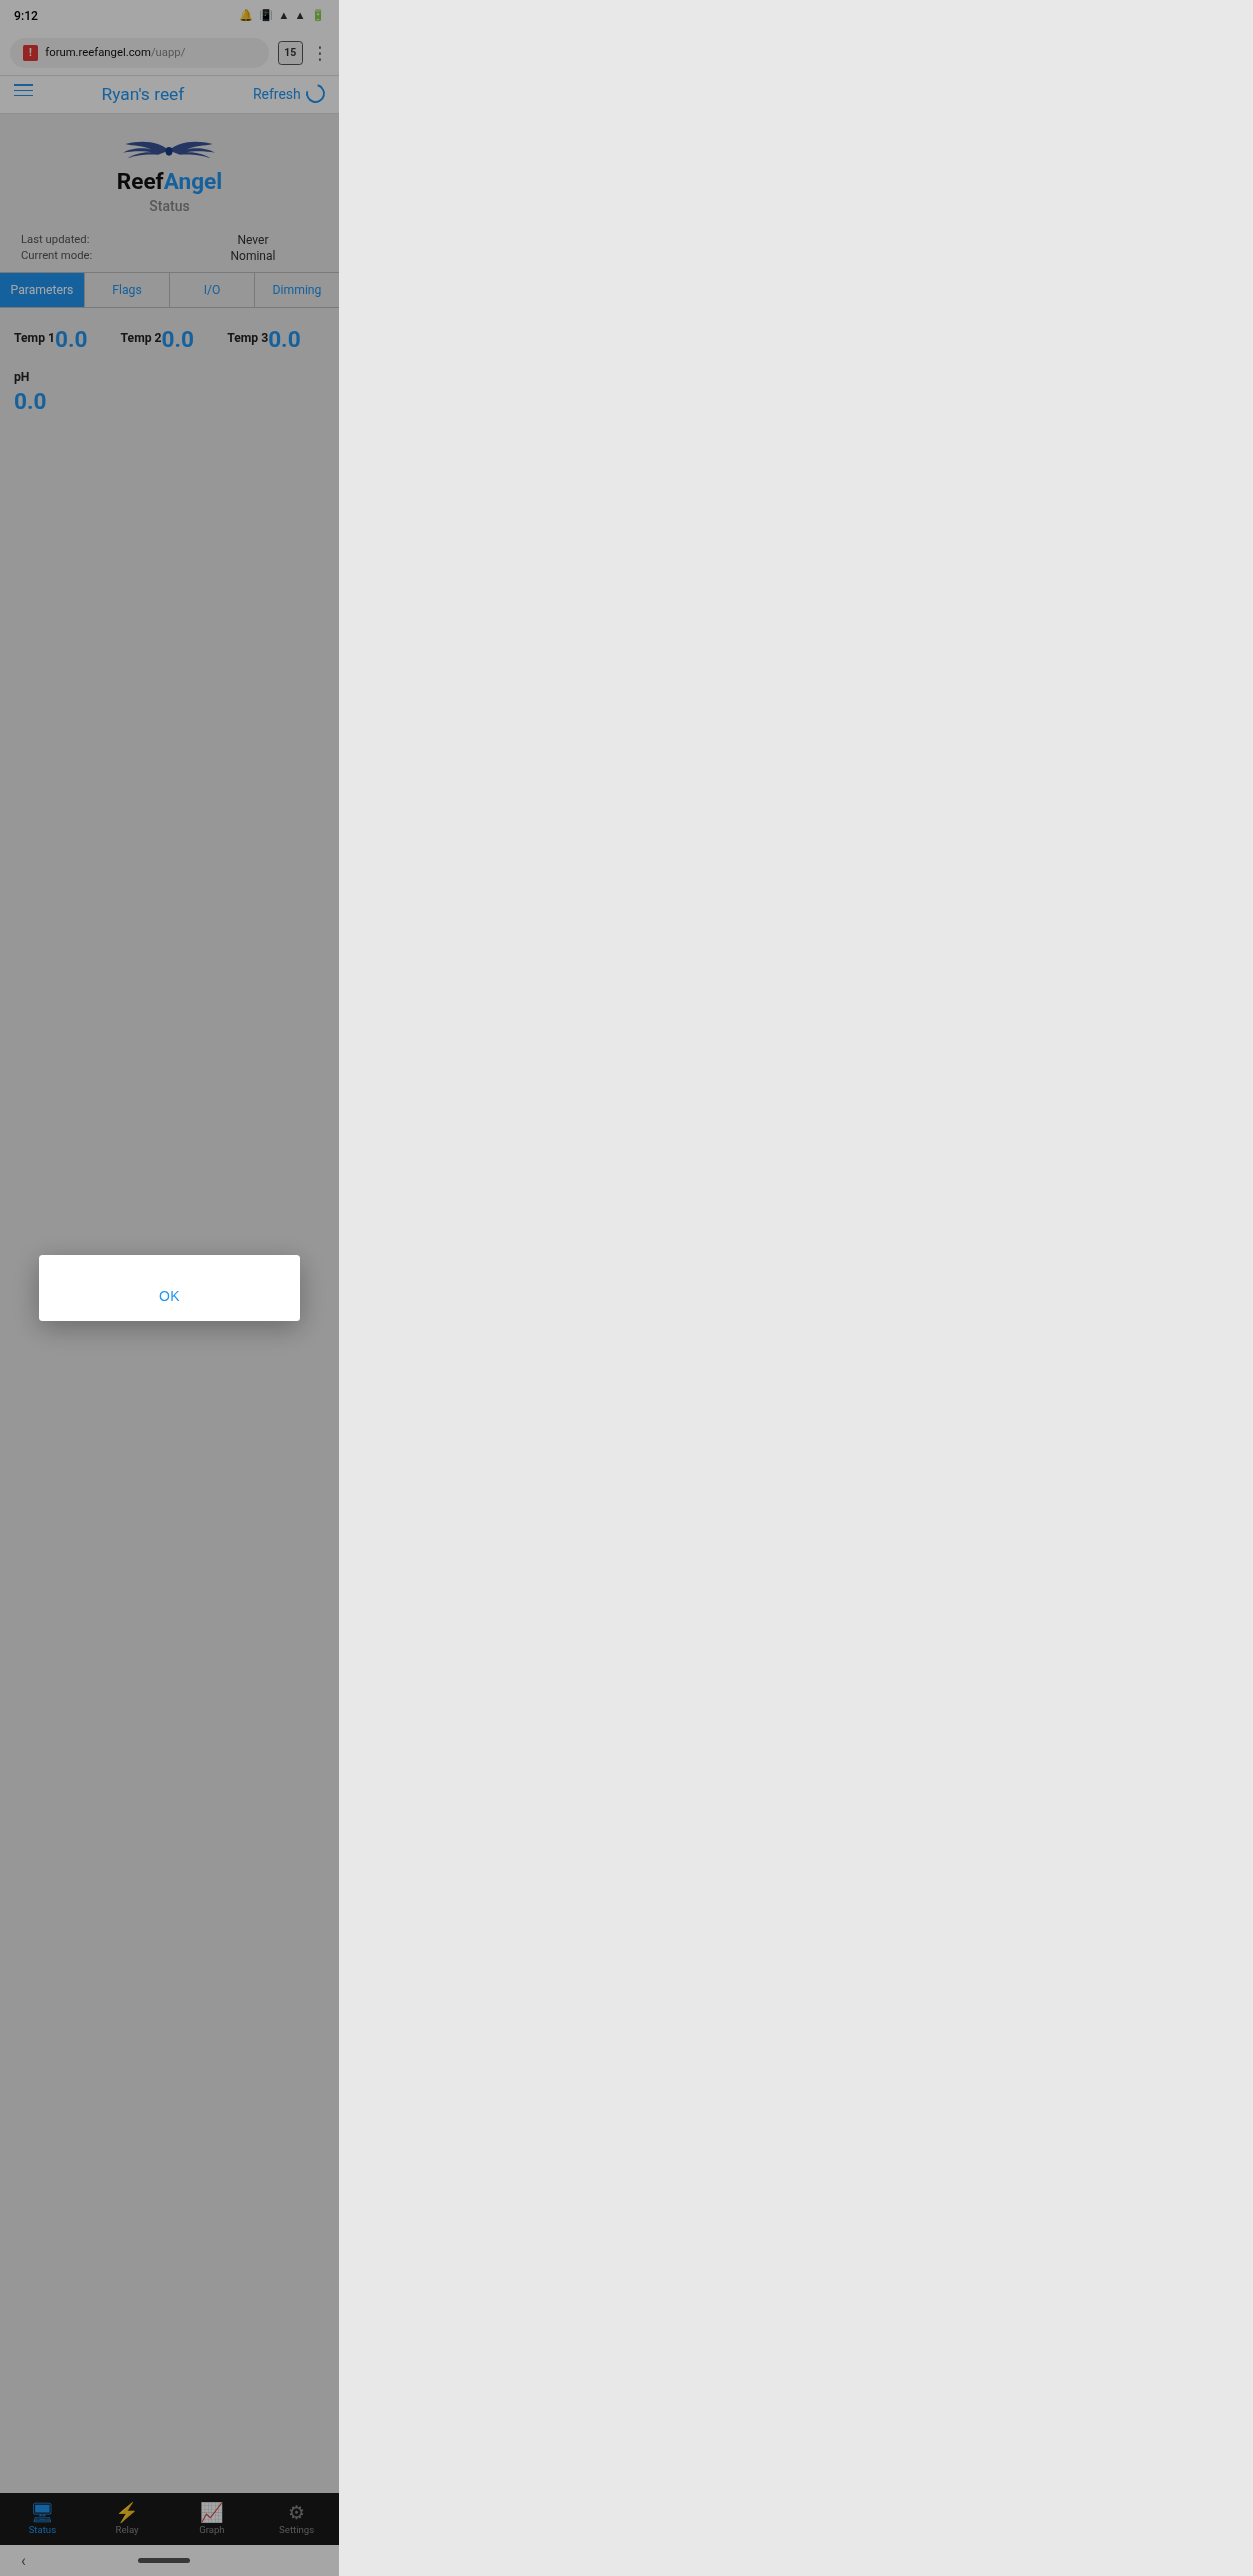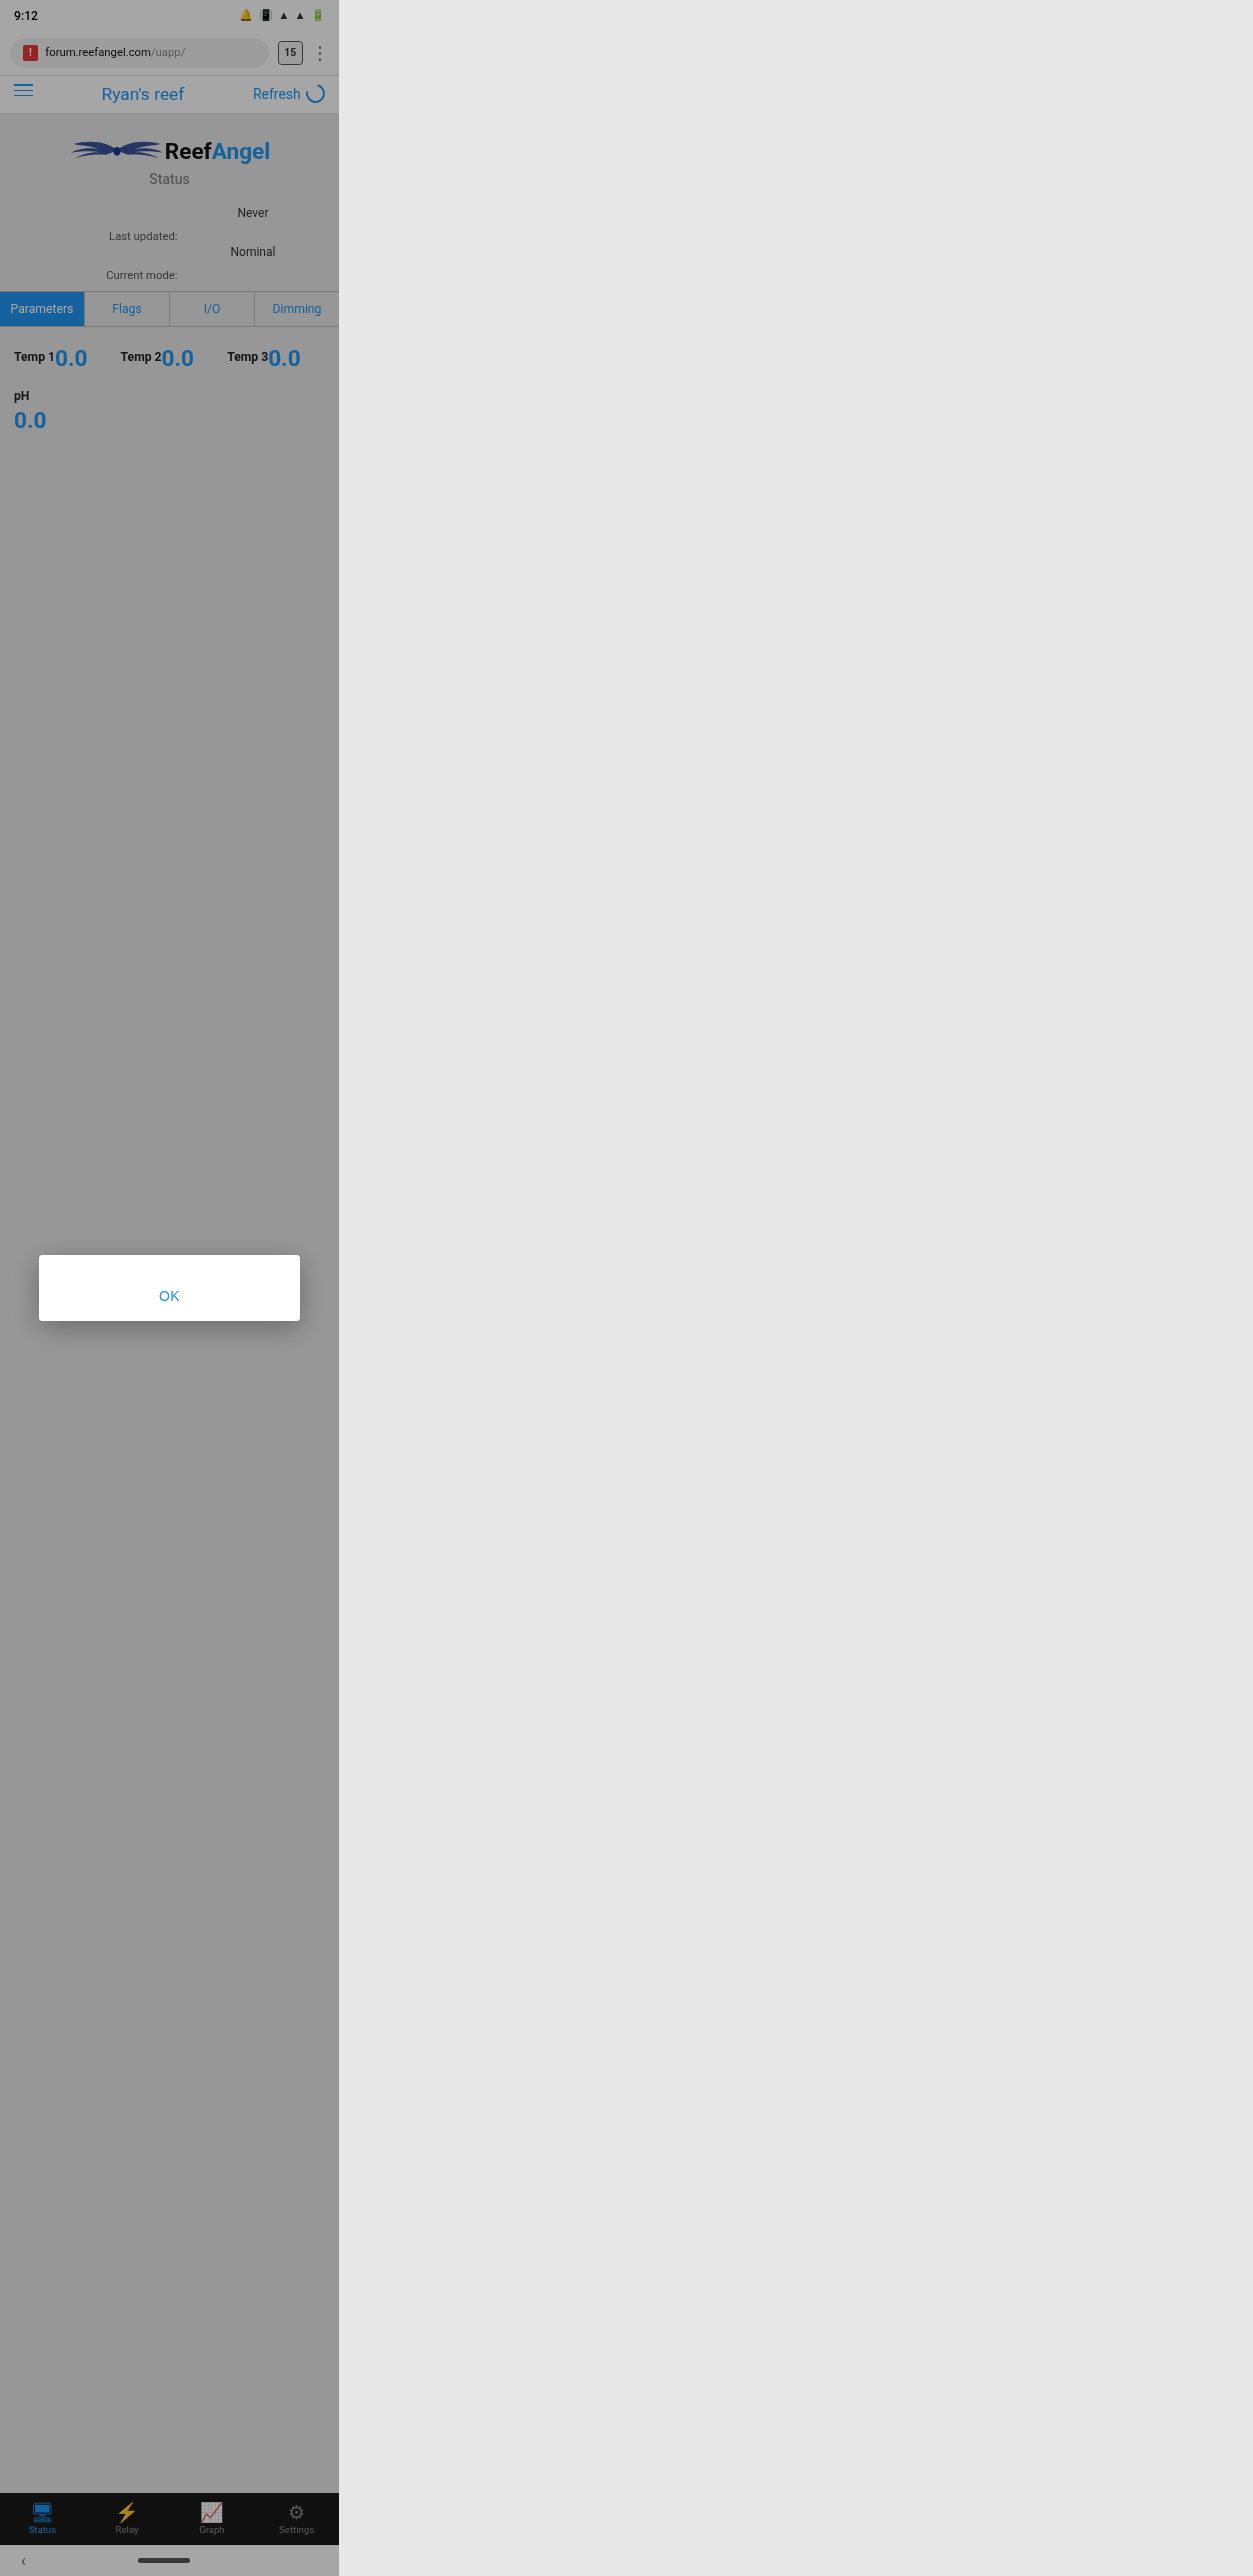--- a/index.html
+++ b/index.html
@@ -156,21 +156,21 @@
     
     .logo-section {
       background: #e8e8e8;
       display: flex;
       flex-direction: column;
       align-items: center;
       padding: 21px 0 10.4px;
     }
     .reef-angel-logo {
       display: flex;
-      flex-direction: row;
+      flex-direction: column;
       align-items: center;
     }
     .logo-wings {
       width: 96px;
       height: 31px;
       margin-bottom: 1.7px;
     }
     .status-label {
       color: #888;
       font-size: 14px;
@@ -182,22 +182,20 @@
     .info-section {
       background: #e8e8e8;
       padding: 8.7px 21px;
       display: grid;
       grid-template-columns: auto auto;
       gap: 1.7px 10.4px;
     }
     .info-label {
       font-size: 11.3px;
       color: #555;
-      text-align: right;
-      margin-top: 24px;
     }
     .info-value {
       font-size: 12px;
       color: #333;
       text-align: center;
     }
 
     
     .tab-bar {
       display: flex;

